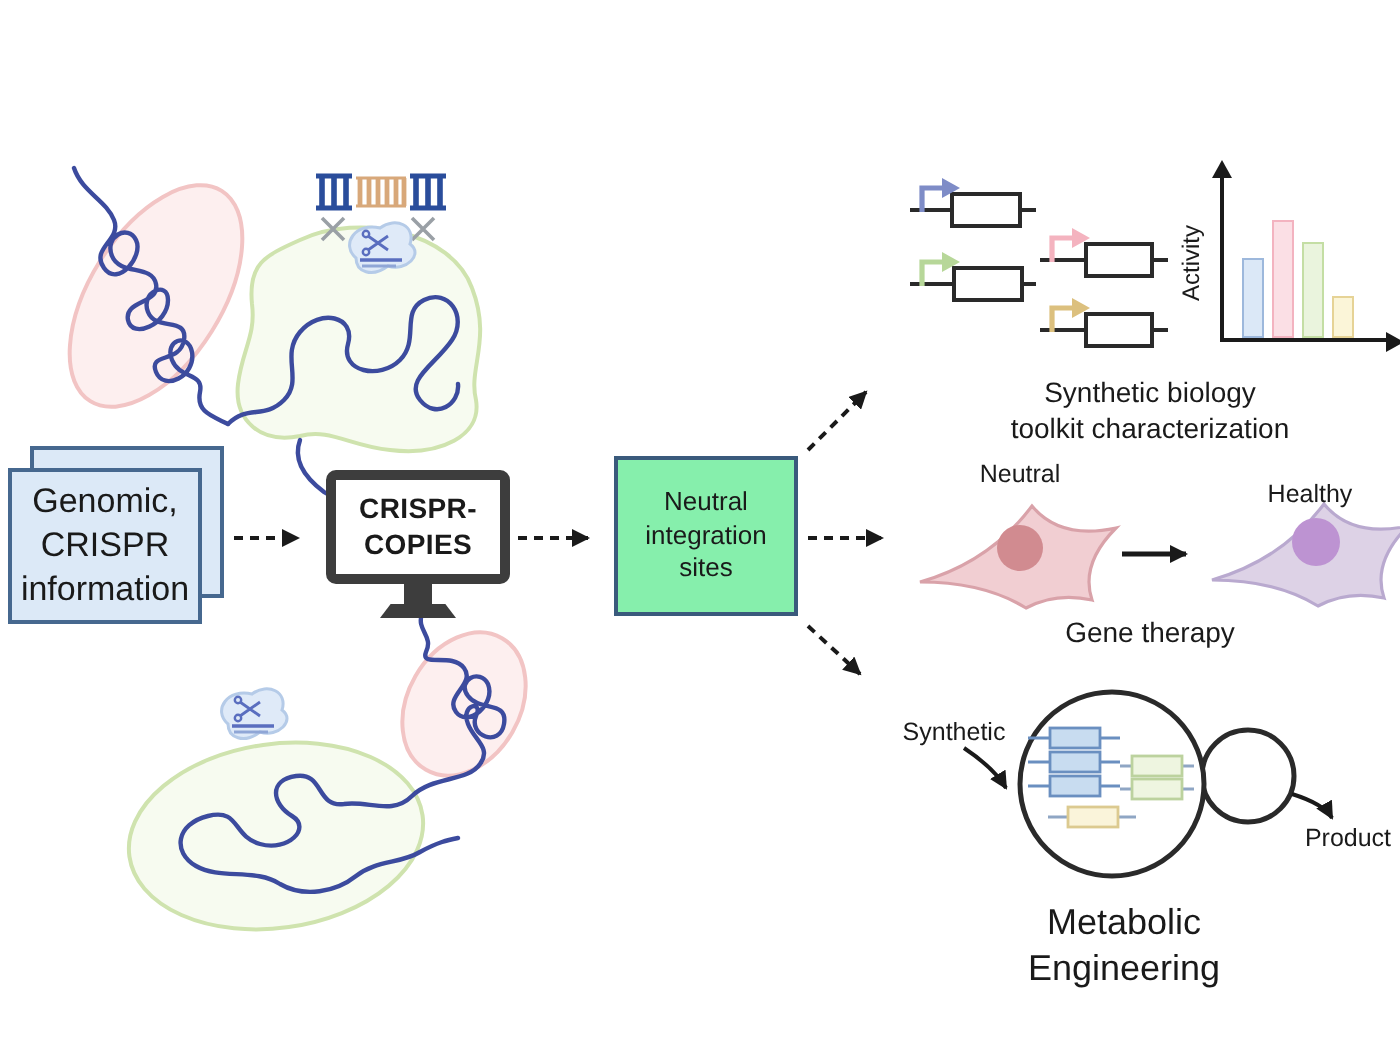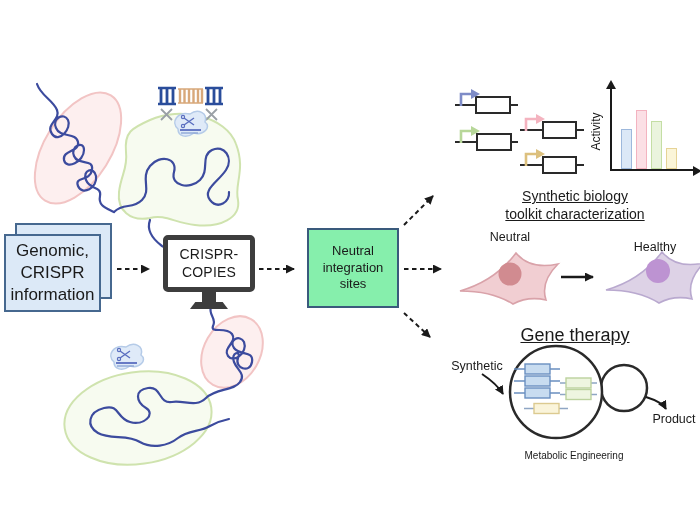--- a/index.html
+++ b/index.html
@@ -14,35 +14,35 @@
 
   
   .flowbox { background:#dce9f7; border:2px solid #46688f; }
   .genomic-back { left:15px; top:223px; width:97px; height:76px; }
   .genomic-front { left:4px; top:234px; width:97px; height:78px; font-size:17px; line-height:1.3; }
   .neutral-box { left:307px; top:228px; width:92px; height:80px; font-size:13px; line-height:1.3;
                  background:#86efac; border-color:#3a5a7c; }
 
   
   .monitor-screen { left:163px; top:235px; width:92px; height:57px; background:#fff;
-                    border:5px solid #3d3d3d; border-radius:5px; font-size:14px; font-weight:400;
+                    border:5px solid #3d3d3d; border-radius:5px; font-size:14px; font-weight:700;
                     line-height:1.25; letter-spacing:.2px; }
   .monitor-neck { left:202px; top:292px; width:14px; height:11px; background:#3d3d3d; }
   .monitor-base { left:190px; top:302px; width:38px; height:7px; background:#3d3d3d;
                   clip-path:polygon(14% 0,86% 0,100% 100%,0 100%); }
 
   
   .lbl { text-align:center; line-height:1.25; }
-  .lbl-syn { left:455px; top:188px; width:240px; font-size:14px;text-decoration:underline; }
+  .lbl-syn { left:455px; top:188px; width:240px; font-size:14px; }
   .lbl-diseased { left:470px; top:230px; width:80px; font-size:12.5px; }
   .lbl-healthy { left:615px; top:240px; width:80px; font-size:12.5px; }
-  .lbl-genetherapy { left:500px; top:324px; width:150px; font-size:18px;text-decoration:underline; }
+  .lbl-genetherapy { left:500px; top:308px; width:150px; font-size:14px; }
   .lbl-substrate { left:438px; top:359px; width:78px; font-size:12.5px; }
   .lbl-product { left:640px; top:412px; width:68px; font-size:12.5px; }
-  .lbl-metabolic { left:488px; top:450px; width:172px; font-size:10px; }
+  .lbl-metabolic { left:476px; top:450px; width:172px; font-size:18px; }
   .lbl-activity { left:564px; top:124px; width:64px; font-size:12px; text-align:center;
                   transform:rotate(-90deg); }
 
   
   .chart { left:610px; top:88px; width:84px; height:83px;
            border-left:2px solid #1a1a1a; border-bottom:2px solid #1a1a1a; }
   .chart .bars { position:absolute; left:9px; bottom:0; display:flex; align-items:flex-end; gap:4px; }
   .chart .bar { width:11px; border:1.5px solid; }
   .yarrow { position:absolute; left:-6.5px; top:-8px; width:0; height:0;
             border-left:5px solid transparent; border-right:5px solid transparent;

